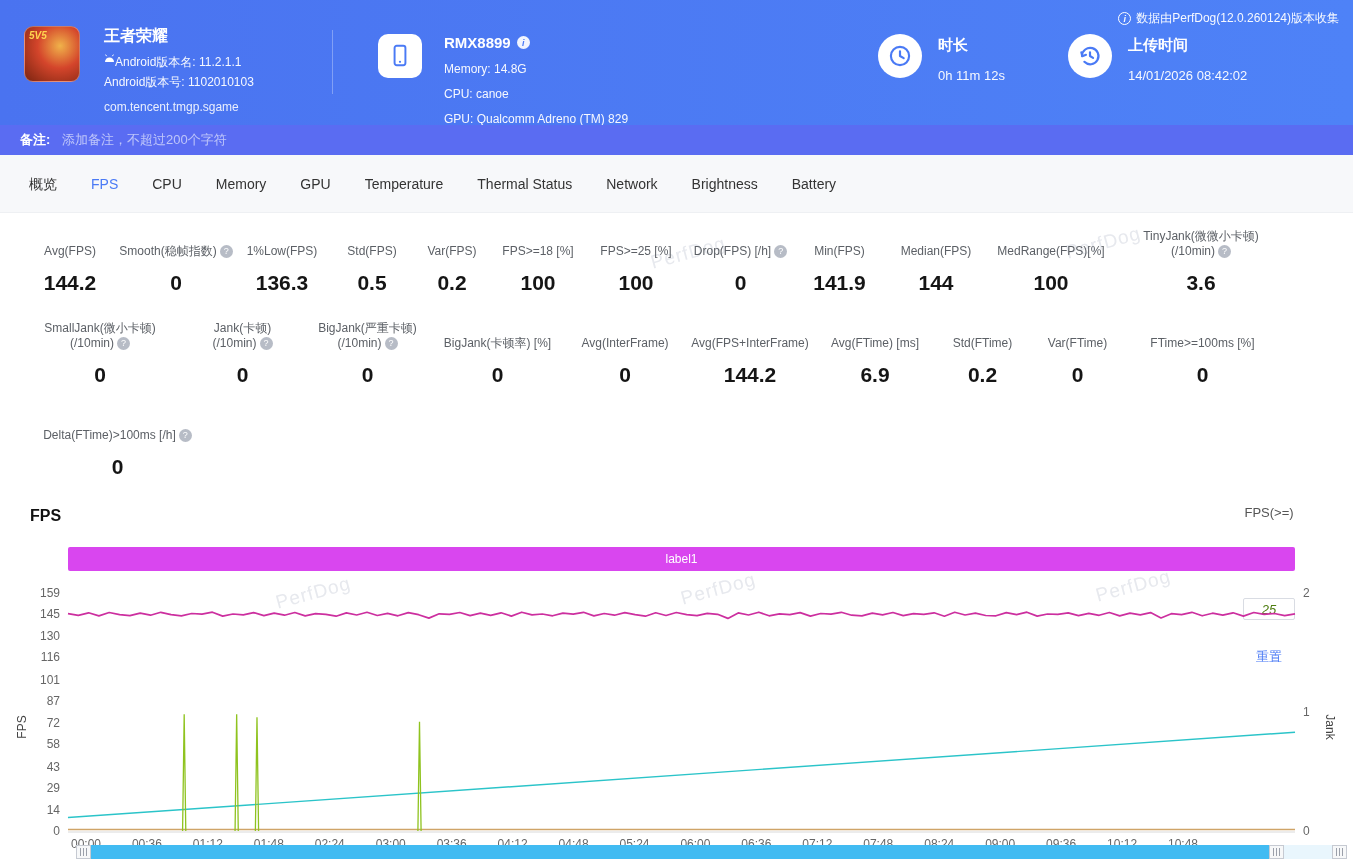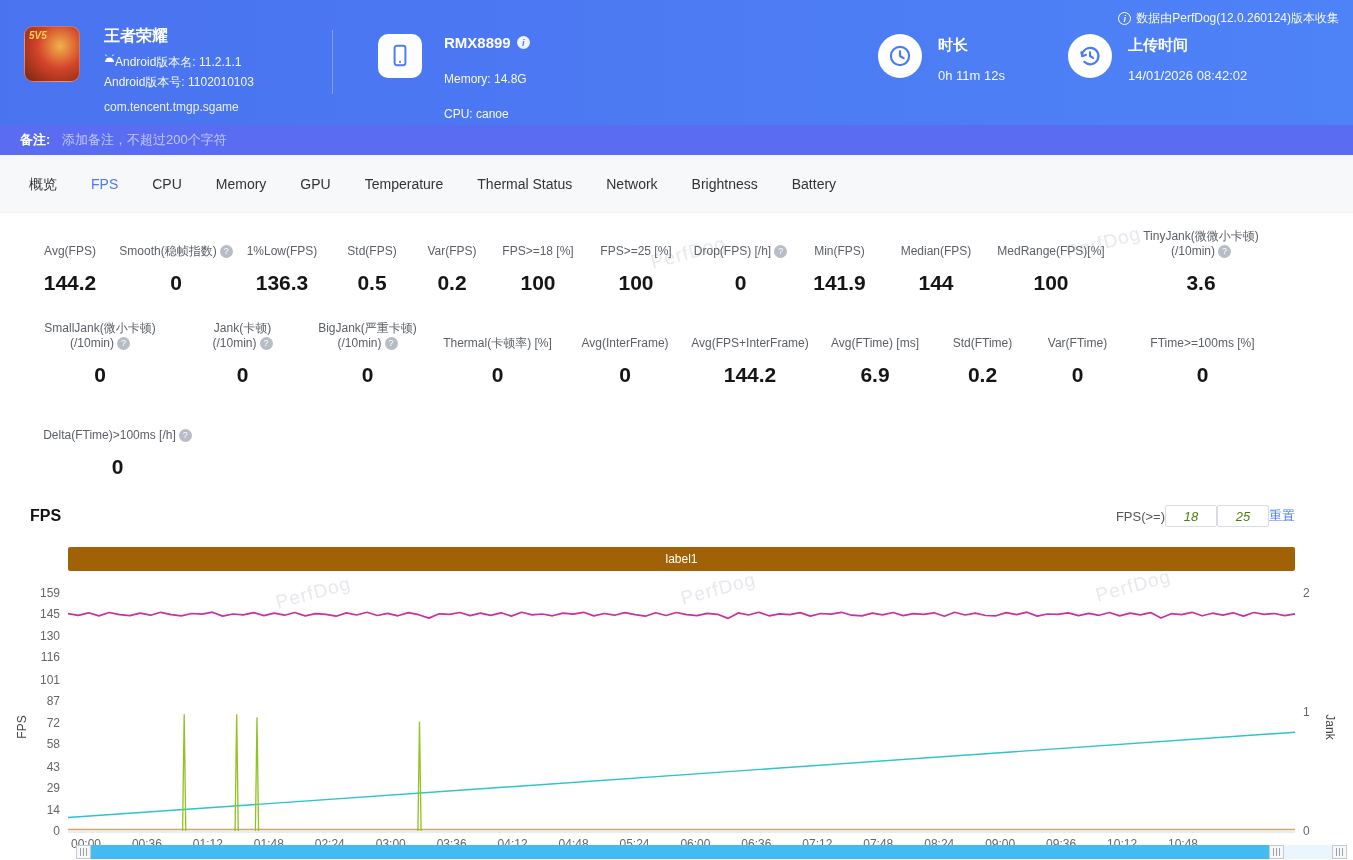--- a/index.html
+++ b/index.html
@@ -33,21 +33,21 @@
   .hdivider { position:absolute; left:332px; top:30px; width:1px; height:64px;
               background:rgba(255,255,255,.3); }
   .device { position:absolute; left:378px; top:34px; display:flex; }
   .device-icon { width:44px; height:44px; background:#fff; border-radius:10px;
                  display:flex; align-items:center; justify-content:center; }
   .device-meta { margin-left:22px; }
   .device-name { font-size:15px; font-weight:bold; display:flex; align-items:center; gap:6px; }
   .info-dot { display:inline-flex; width:13px; height:13px; background:rgba(255,255,255,.92);
               color:#4a7af5; border-radius:50%; font-size:9px; font-weight:bold; font-style:italic;
               align-items:center; justify-content:center; }
-  .device-line { font-size:12px; color:rgba(255,255,255,.95); margin-top:21px; }
+  .device-line { font-size:12px; color:rgba(255,255,255,.95); margin-top:11px; }
   .hblock { position:absolute; top:34px; display:flex; }
   .hblock .circle { width:44px; height:44px; border-radius:50%; background:#fff;
                     display:flex; align-items:center; justify-content:center; }
   .hblock .meta { margin-left:16px; }
   .hblock .hlabel { font-size:15px; font-weight:bold; margin-top:2px; }
   .hblock .hvalue { font-size:13px; color:rgba(255,255,255,.95); margin-top:13px; }
   .creator { left:692px; } .duration { left:878px; } .upload { left:1068px; }
 
   
   .note-bar { height:30px; background:#5a6cf2; line-height:30px; padding-left:20px;
@@ -81,21 +81,21 @@
          align-items:center; font-size:12px; color:#5c6066; line-height:15px; }
   .lbl .line { display:flex; align-items:center; gap:3px; white-space:nowrap; }
   .help { display:inline-flex; width:13px; height:13px; border-radius:50%;
           background:#b7bcc6; color:#fff; font-size:9px; align-items:center;
           justify-content:center; cursor:pointer; }
   .val { font-size:21px; font-weight:bold; color:#151515; margin-top:12px; }
 
   
   .fps-head { position:relative; z-index:1; margin-top:16px; height:30px; }
   .fps-title { position:absolute; left:30px; top:2px; font-size:16px; font-weight:bold; color:#111; }
-  .fps-controls { position:absolute; right:58px; top:0; display:flex; align-items:center; gap:0; }
+  .fps-controls { position:absolute; right:58px; top:0; display:flex; align-items:center; gap:28px;flex-direction:column; }
   .fc-label { font-size:13px; color:#555; }
   .fc-input { width:52px; height:22px; border:1px solid #d9dce3; border-radius:2px;
               text-align:center; font-size:13px; color:#4d7c0f; background:#fff;
               font-family:"Liberation Sans",sans-serif;font-style:italic; }
   .fc-reset { font-size:13px; color:#4a7af5; cursor:pointer; text-decoration:none; }
 
   
   .banner { margin:12px 58px 0 68px; height:24px; border-radius:2px; background:#f05e72;
             color:#fff; font-size:12px; display:flex; align-items:center; justify-content:center;
             position:relative; z-index:1; }
@@ -346,21 +346,21 @@
             <span class="line">
               <span>(/10min)</span>
               <span class="help">?</span>
             </span>
           </div>
           <div class="val">0</div>
         </div>
         <div class="cell">
           <div class="lbl">
             <span class="line">
-              <span>Thermal(卡顿率) [%]</span>
+              <span>BigJank(卡顿率) [%]</span>
             </span>
           </div>
           <div class="val">0</div>
         </div>
         <div class="cell">
           <div class="lbl">
             <span class="line">
               <span>Avg(InterFrame)</span>
             </span>
           </div>
@@ -423,21 +423,21 @@
   <section class="fps-head">
     <div class="fps-title">FPS</div>
     <div class="fps-controls">
       <span class="fc-label">FPS(&gt;=)</span>
       <input class="fc-input" value="18" style="">
       <input class="fc-input" value="25" style="">
       <a class="fc-reset">重置</a>
     </div>
   </section>
 
-  <div class="banner" style="background: #a16207;">label1</div>
+  <div class="banner" style="background: #d946ef;">label1</div>
 
   <svg id="chart" width="1353" height="284">
       <line x1="68" y1="255" x2="1295" y2="255" stroke="#d9d9d9" stroke-width="1"></line>
       <text x="60" y="258" text-anchor="end" class="tick">0</text>
       <text x="60" y="237.0440251572327" text-anchor="end" class="tick">14</text>
       <text x="60" y="214.59119496855345" text-anchor="end" class="tick">29</text>
       <text x="60" y="193.63522012578616" text-anchor="end" class="tick">43</text>
       <text x="60" y="171.1823899371069" text-anchor="end" class="tick">58</text>
       <text x="60" y="150.22641509433961" text-anchor="end" class="tick">72</text>
       <text x="60" y="127.77358490566039" text-anchor="end" class="tick">87</text>

